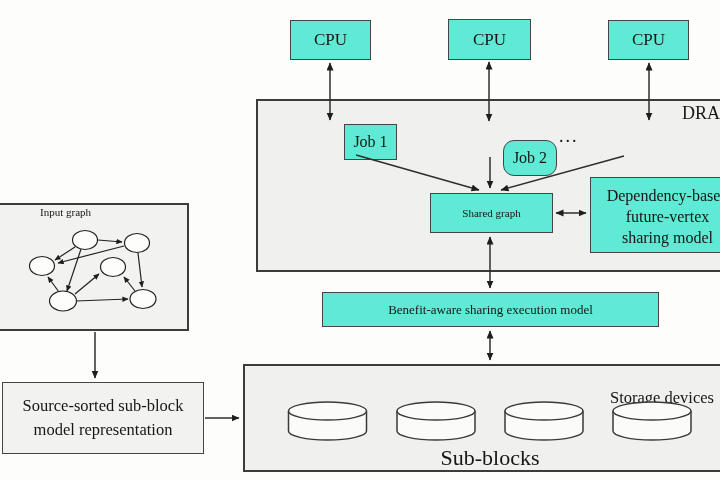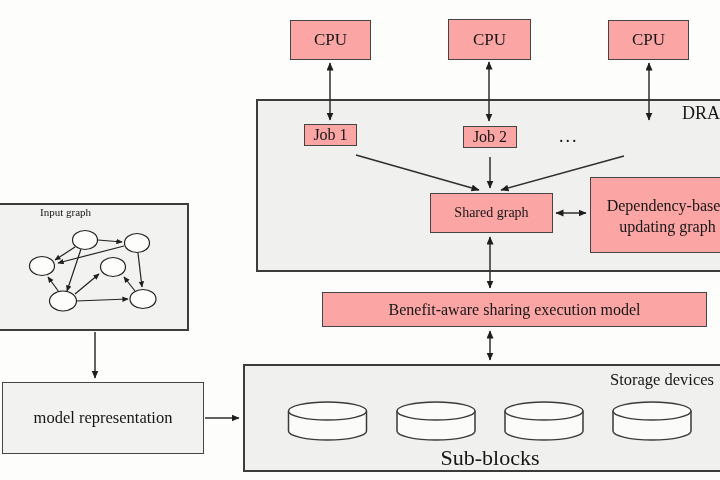--- a/index.html
+++ b/index.html
@@ -7,47 +7,47 @@
     position:relative;width:720px;height:480px;overflow:hidden;
     background:#fdfdfc;color:#161616;
     font-family:"Liberation Serif","DejaVu Serif",serif;
   }
   .panel{
     position:absolute;box-sizing:border-box;
     border:2px solid #3c3c3c;background:#f0f1ee;z-index:1;
   }
   .box{
     position:absolute;box-sizing:border-box;
-    border:1.5px solid #454545;background:#fca5a5;z-index:3;
+    border:1.5px solid #454545;background:#5eead4;z-index:3;
     display:flex;align-items:center;justify-content:center;
     text-align:center;
   }
   .lbl{position:absolute;z-index:4;white-space:nowrap;}
   .cpu{font-size:17px;}
   .cpu1{left:290px;top:20px;width:81px;height:40px;}
   .cpu2{left:448px;top:19px;width:83px;height:41px;}
   .cpu3{left:608px;top:20px;width:81px;height:40px;}
   .dram{left:256px;top:99px;width:486px;height:173px;}
   .dram-label{left:682px;top:103px;font-size:18px;}
-  .job{font-size:16px;height:22px;}
+  .job{font-size:16px;height:36px;margin-left:40px;}
   .job1{left:304px;top:124px;width:53px;}
-  .job2{left:463px;top:126px;width:54px;}
+  .job2{left:463px;top:140px;width:54px;border-radius:11px;}
   .jobn{left:623px;top:124px;width:53px;}
   .jobn i{margin-left:4px;font-size:16.5px;}
   .ellipsis{left:559px;top:126px;font-size:18px;letter-spacing:2px;}
-  .shared{left:430px;top:193px;width:123px;height:40px;font-size:14px;text-align:center;}
+  .shared{left:430px;top:193px;width:123px;height:40px;font-size:11px;text-align:center;}
   .dependency{left:590px;top:177px;width:155px;height:76px;
     font-size:16px;line-height:21px;flex-direction:column;padding-top:2px;}
-  .benefit{left:322px;top:292px;width:385px;height:35px;font-size:16px;text-align:right;}
+  .benefit{left:322px;top:292px;width:337px;height:35px;font-size:13px;text-align:right;}
   .input-panel{left:-2px;top:203px;width:191px;height:128px;background:#f2f3f0;}
   .input-title{left:40px;top:206px;font-size:11px;}
   .source{left:2px;top:382px;width:202px;height:72px;font-size:16.5px;
     line-height:24px;flex-direction:column;background:#f2f3f0;}
   .storage{left:243px;top:364px;width:499px;height:108px;}
-  .storage-label{left:610px;top:370px;font-size:16.5px;}
+  .storage-label{left:610px;top:388px;font-size:16.5px;}
   .subblocks-label{left:434px;top:445px;width:112px;text-align:center;font-size:22px;}
   svg.overlay{position:absolute;left:0;top:0;z-index:5;pointer-events:none;}
 </style>
 </head>
 <body>
 
 <div class="stage">
 
   <div class="panel dram"></div>
   <span class="lbl dram-label">DRAM</span>
@@ -63,25 +63,27 @@
   <div class="box cpu cpu2">CPU</div>
   <div class="box cpu cpu3">CPU</div>
 
   <div class="box job job1">Job 1</div>
   <div class="box job job2">Job 2</div>
   <span class="lbl ellipsis">...</span>
 
   <div class="box shared">Shared graph</div>
   <div class="box dependency">
     <div>Dependency-based</div>
-    <div>updating graph</div>
+    <div>future-vertex</div>
+    <div>sharing model</div>
   </div>
   <div class="box benefit">Benefit-aware sharing execution model</div>
 
   <div class="box source">
+    <div>Source-sorted sub-block</div>
     <div>model representation</div>
   </div>
 
   <svg class="overlay" width="720" height="480" viewBox="0 0 720 480">
     <defs>
       <marker id="ah" markerWidth="10" markerHeight="9" refX="7.5" refY="3.5" orient="auto" markerUnits="userSpaceOnUse">
         <path d="M0,0 L8,3.5 L0,7 Z" fill="#1e1e1e"></path>
       </marker>
       <marker id="ahr" markerWidth="10" markerHeight="9" refX="7.5" refY="3.5" orient="auto-start-reverse" markerUnits="userSpaceOnUse">
         <path d="M0,0 L8,3.5 L0,7 Z" fill="#1e1e1e"></path>

